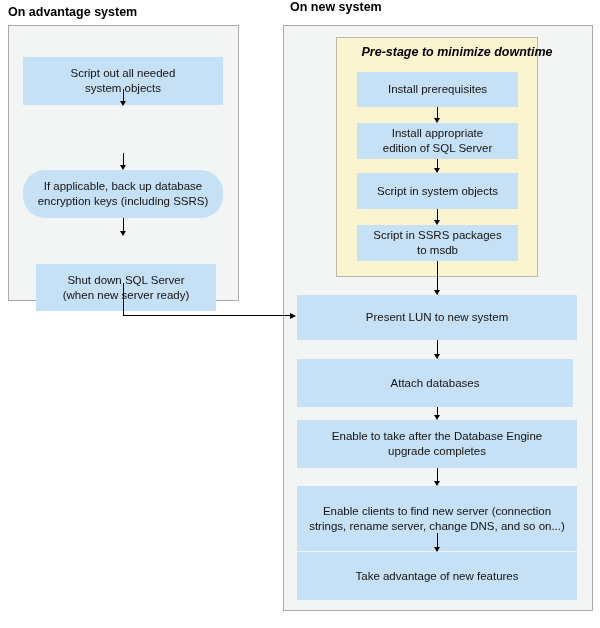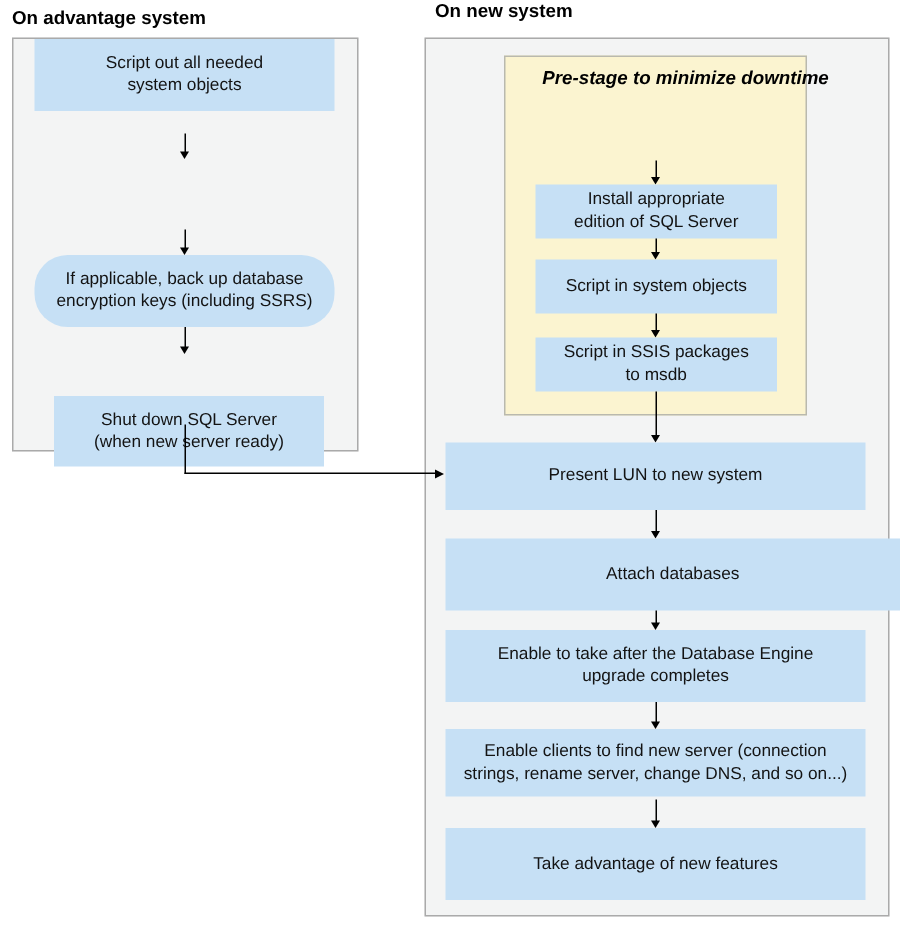--- a/index.html
+++ b/index.html
@@ -54,52 +54,53 @@
 <body>
 
 <div class="stage">
 
   <div class="col-title" style="left:8px;top:5px;">On advantage system</div>
   <div class="col-title" style="left:290px;top:0;text-align:center;">On new system</div>
 
   <div class="panel" style="left:8px;top:25px;width:231px;height:276px;"></div>
   <div class="panel" style="left:283px;top:25px;width:310px;height:586px;"></div>
 
-  <div class="step" style="left:23px;top:26px;width:200px;height:48px;">Script out all needed
+  <div class="step" style="left:23px;top:57px;width:200px;height:48px;">Script out all needed
 system objects</div>
   <div class="varrow" style="left:119px;top:89px;height:17px;"></div>
   <div class="varrow" style="left:119px;top:153px;height:17px;"></div>
   <div class="step" style="left:23px;top:170px;width:200px;height:48px;border-radius:22px;">If applicable, back up database
 encryption keys (including SSRS)</div>
   <div class="varrow" style="left:119px;top:218px;height:18px;"></div>
   <div class="step" style="left:36px;top:236px;width:180px;height:47px;margin-top:28px;">Shut down SQL Server
 (when new server ready)</div>
 
   <div class="elbow-line"></div>
   <div class="elbow-head"></div>
 
   <div class="prestage" style="left:336px;top:37px;width:202px;height:240px;"></div>
   <div class="prestage-title" style="left:336px;top:45px;width:202px;padding-left:20px;">Pre-stage to minimize downtime</div>
 
+  <div class="step" style="left:357px;top:72px;width:161px;height:35px;">Install prerequisites</div>
   <div class="varrow" style="left:433px;top:107px;height:16px;"></div>
   <div class="step" style="left:357px;top:123px;width:161px;height:36px;">Install appropriate
 edition of SQL Server</div>
   <div class="varrow" style="left:433px;top:159px;height:14px;"></div>
   <div class="step" style="left:357px;top:173px;width:161px;height:36px;">Script in system objects</div>
   <div class="varrow" style="left:433px;top:209px;height:16px;"></div>
-  <div class="step" style="left:357px;top:225px;width:161px;height:36px;">Script in SSIS packages
+  <div class="step" style="left:357px;top:225px;width:161px;height:36px;">Script in SSRS packages
 to msdb</div>
 
   <div class="varrow" style="left:433px;top:261px;height:34px;"></div>
 
   <div class="step" style="left:297px;top:295px;width:280px;height:45px;">Present LUN to new system</div>
   <div class="varrow" style="left:433px;top:340px;height:19px;"></div>
-  <div class="step" style="left:297px;top:359px;width:303px;height:48px;">Attach databases</div>
+  <div class="step" style="left:297px;top:359px;width:276px;height:48px;">Attach databases</div>
   <div class="varrow" style="left:433px;top:407px;height:13px;"></div>
   <div class="step" style="left:297px;top:420px;width:280px;height:48px;">Enable to take after the Database Engine
 upgrade completes</div>
   <div class="varrow" style="left:433px;top:468px;height:18px;"></div>
-  <div class="step" style="left:297px;top:486px;width:280px;height:45px;">Enable clients to find new server (connection
+  <div class="step" style="left:297px;top:486px;width:280px;height:65px;">Enable clients to find new server (connection
 strings, rename server, change DNS, and so on...)</div>
   <div class="varrow" style="left:433px;top:533px;height:19px;"></div>
   <div class="step" style="left:297px;top:552px;width:280px;height:48px;">Take advantage of new features</div>
 
 </div>
 
 </body></html>

